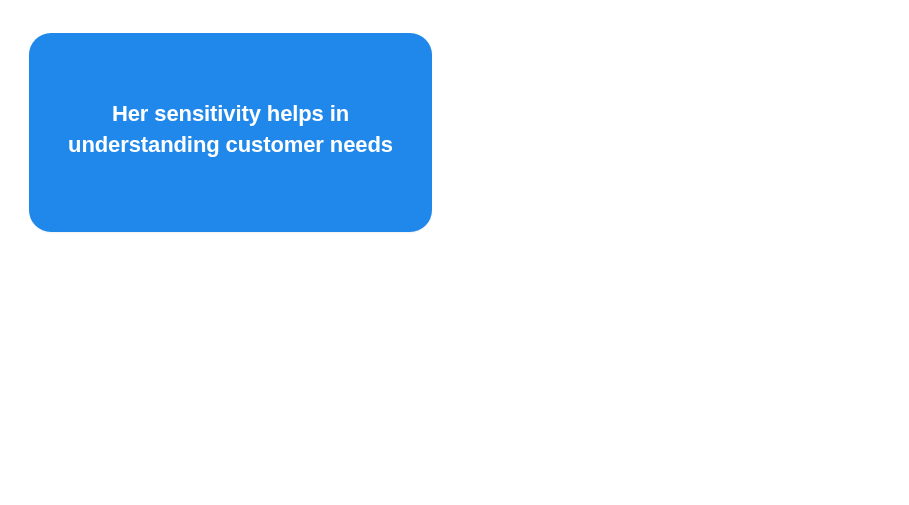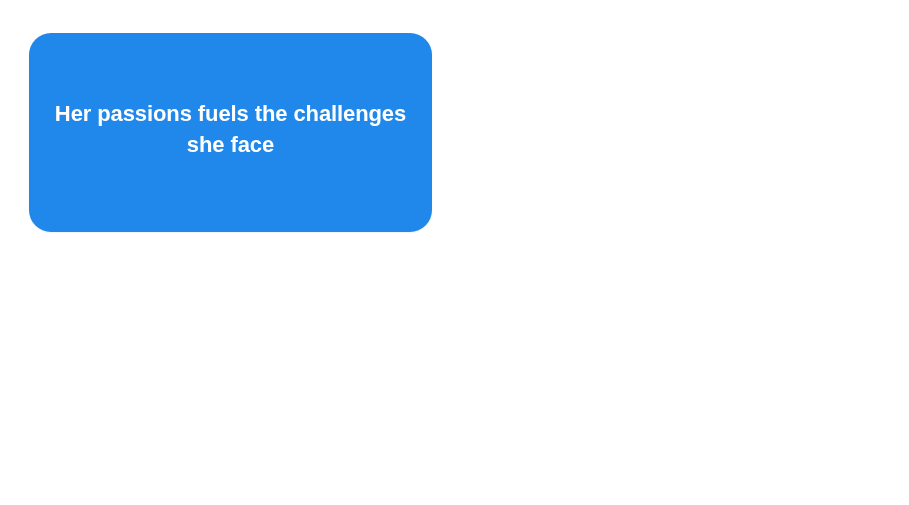--- a/index.html
+++ b/index.html
@@ -54,21 +54,21 @@
     margin: 0;
     width: 100%;
   }
 </style>
 </head>
 <body>
 
 <div id="canvas">
   <div class="card-grid">
 
+    <div class="card">
+      <p class="card-text">Her sensitivity helps in understanding customer needs</p>
+    </div>
 
 
-    <div class="card">
-      <p class="card-text">Her passions fuels the challenges she face</p>
-    </div>
 
 
   </div>
 </div>
 
 </body></html>

